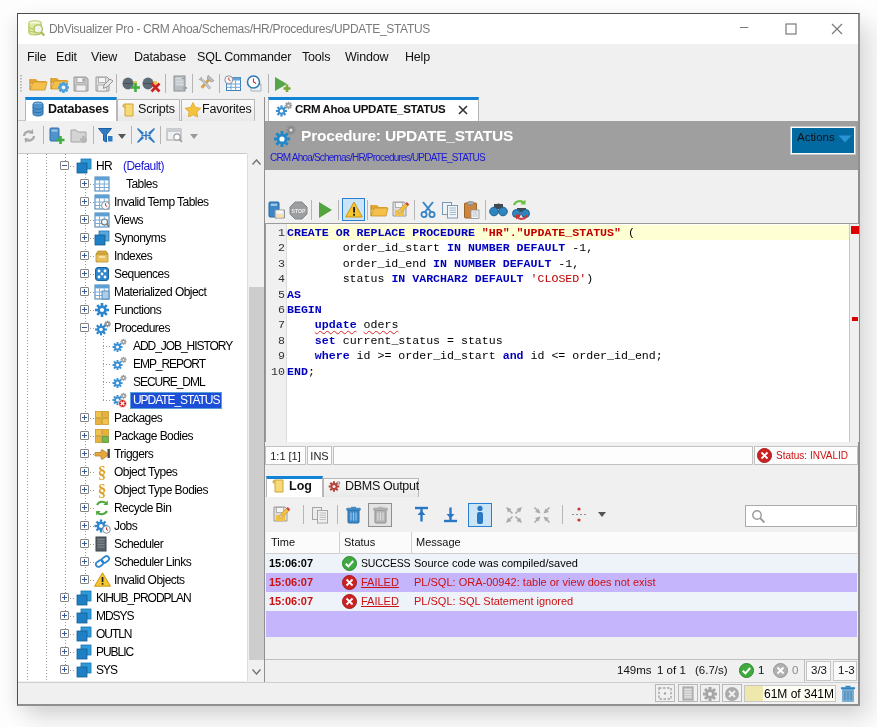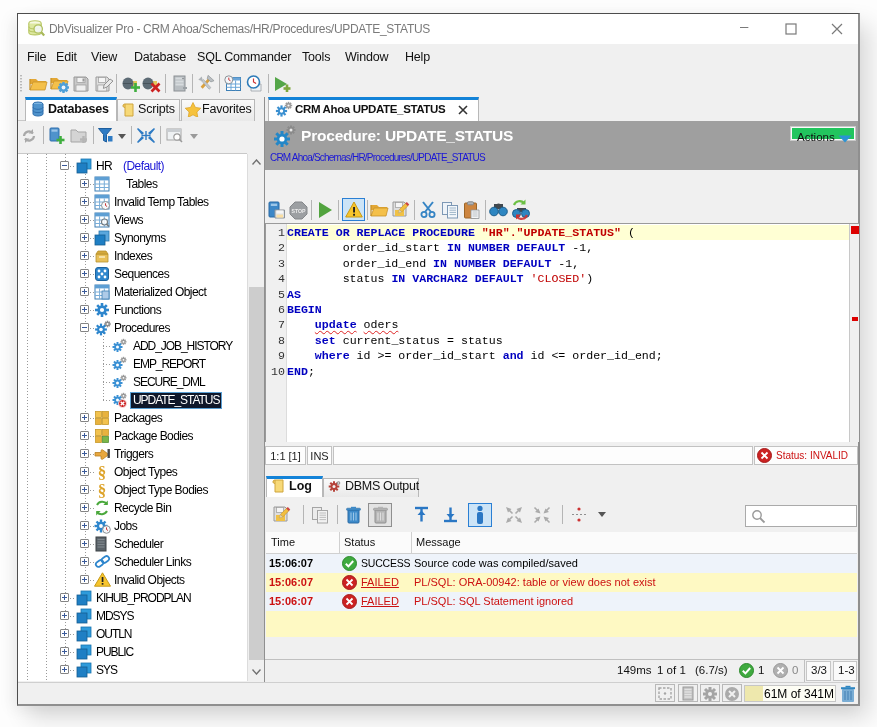--- a/index.html
+++ b/index.html
@@ -36,41 +36,41 @@
 
 .tab{border:1px solid #b8b8b8;border-bottom:none;font-size:13px;color:#111;}
 .tab.sel{background:#ffffff;border-top:3px solid #1383d8;font-weight:bold;}
 .tab.uns{background:linear-gradient(#fafafa,#e9e9e9);}
 
 #rpanel{left:247px;top:0;width:593px;height:585px;background:#f0f0f0;}
 #rpanel *{position:absolute;}
 #grayhdr{left:0;top:24px;width:593px;height:49px;background:#9f9f9f;}
 #hdr-title{left:36px;top:6px;color:#ffffff;font-weight:bold;font-size:15.5px;letter-spacing:-0.2px;}
 #hdr-path{left:5px;top:31px;color:#1a16d6;font-size:10px;letter-spacing:-0.8px;}
-#actions{left:525px;top:5px;width:66px;height:15px;background:#22c55e;border:1px solid #c9c9c9;outline:1px solid #fbfbfb;outline-offset:-2px;}
+#actions{left:525px;top:5px;width:66px;height:29px;background:#0369a1;border:1px solid #c9c9c9;outline:1px solid #fbfbfb;outline-offset:-2px;}
 #petabs{left:0;top:73px;width:593px;height:26px;background:#f0f0f0;border-bottom:1px solid #c8c8c8;}
 #etoolbar{left:0;top:99px;width:593px;height:28px;background:#f0f0f0;}
 #code{left:1px;top:127px;width:583px;height:218px;background:#ffffff;}
 #gutter{left:0;top:0;width:21px;height:218px;background:#f0f0f0;border-right:1px solid #dcdcdc;}
 #stripe{left:584px;top:127px;width:10px;height:218px;background:#f0f0f0;border-left:1px solid #c8c8c8;}
 .codeline{left:21px;font-family:"Liberation Mono",monospace;font-size:11.6px;white-space:pre;color:#000;}
 #code span{position:static;}
 .gnum{font-family:"Liberation Mono",monospace;font-size:11.6px;color:#333;left:0;width:19px;text-align:right;}
 .kw{color:#0000c0;font-weight:bold;}
 .str{color:#c00000;font-weight:bold;}
 .str2{color:#c00000;}
 .wavy{text-decoration:underline wavy #dd2222;text-decoration-thickness:1px;text-underline-offset:2px;}
 
 
 #srow{left:0;top:345px;width:593px;height:28px;background:#f0f0f0;}
 .scell{background:#fdfdfd;border:1px solid #c2c2c2;font-size:11px;color:#222;top:4px;height:19px;}
 
 #logtabs{left:0;top:373px;width:593px;height:27px;background:#f0f0f0;}
 #logtoolbar{left:0;top:400px;width:593px;height:35px;background:#f0f0f0;}
-#logtable{left:1px;top:435px;width:591px;height:105px;background:#fef9c3;}
+#logtable{left:1px;top:435px;width:591px;height:105px;background:#c4b5fd;}
 .th{font-size:11px;color:#111;top:4px;}
 #lstatus{left:0;top:562px;width:593px;height:23px;background:#f0f0f0;border-top:1px solid #c0c0c0;font-size:11.5px;color:#111;}
 
 #statusbar{left:0;top:668px;width:840px;height:22px;background:#f0f0f0;border-top:1px solid #cfcfcf;}
 .sbtn{width:20px;height:18px;border:1px solid #b8b8b8;background:#f0f0f0;top:1px;}
 .ic{display:block;}
 </style>
 </head>
 <body>
 <div id="win">
@@ -532,21 +532,21 @@
               <line x1="1.5" y1="8" x2="11.5" y2="8"></line>
               <line x1="3" y1="4.5" x2="10" y2="11.5"></line>
               <line x1="10" y1="4.5" x2="3" y2="11.5"></line>
             </g>
             <circle cx="6.5" cy="8" r="1.5" fill="#fff"></circle>
           </g>
           <circle cx="11.5" cy="11.5" r="4" fill="#cc2222" stroke="#fff" stroke-width="0.8"></circle>
           <path d="M9.7 9.7l3.6 3.6M13.3 9.7l-3.6 3.6" stroke="#fff" stroke-width="1.4"></path>
         </svg>
       <div class="trow" style="left:112px;top:238px">
-          <span style="background:#0f172a;border:1px solid #5a9fd4;color:#fff;padding:0 2px 1px 2px;letter-spacing:-1.05px">UPDATE_STATUS</span>
+          <span style="background:#1d4ed8;border:1px solid #5a9fd4;color:#fff;padding:0 2px 1px 2px;letter-spacing:-1.05px">UPDATE_STATUS</span>
         </div>
       <div class="hdot" style="left:72px;top:264px;width:4px"></div>
       <div class="ebox plus" style="left:62px;top:259px"></div>
       <svg class="ic" style="left:76px;top:256px" width="16" height="16" viewBox="0 0 16 16">
           <rect x="1.5" y="1.5" width="6" height="6" fill="#f2c24e" stroke="#c89a2a" stroke-width="0.8"></rect>
           <rect x="8.5" y="1.5" width="6" height="6" fill="#e8b23e" stroke="#c89a2a" stroke-width="0.8"></rect>
           <rect x="1.5" y="8.5" width="6" height="6" fill="#e8b23e" stroke="#c89a2a" stroke-width="0.8"></rect>
           <rect x="8.5" y="8.5" width="6" height="6" fill="#f2c24e" stroke="#c89a2a" stroke-width="0.8"></rect>
         </svg>
       <div class="trow" style="left:96px;top:257px">Packages</div>

